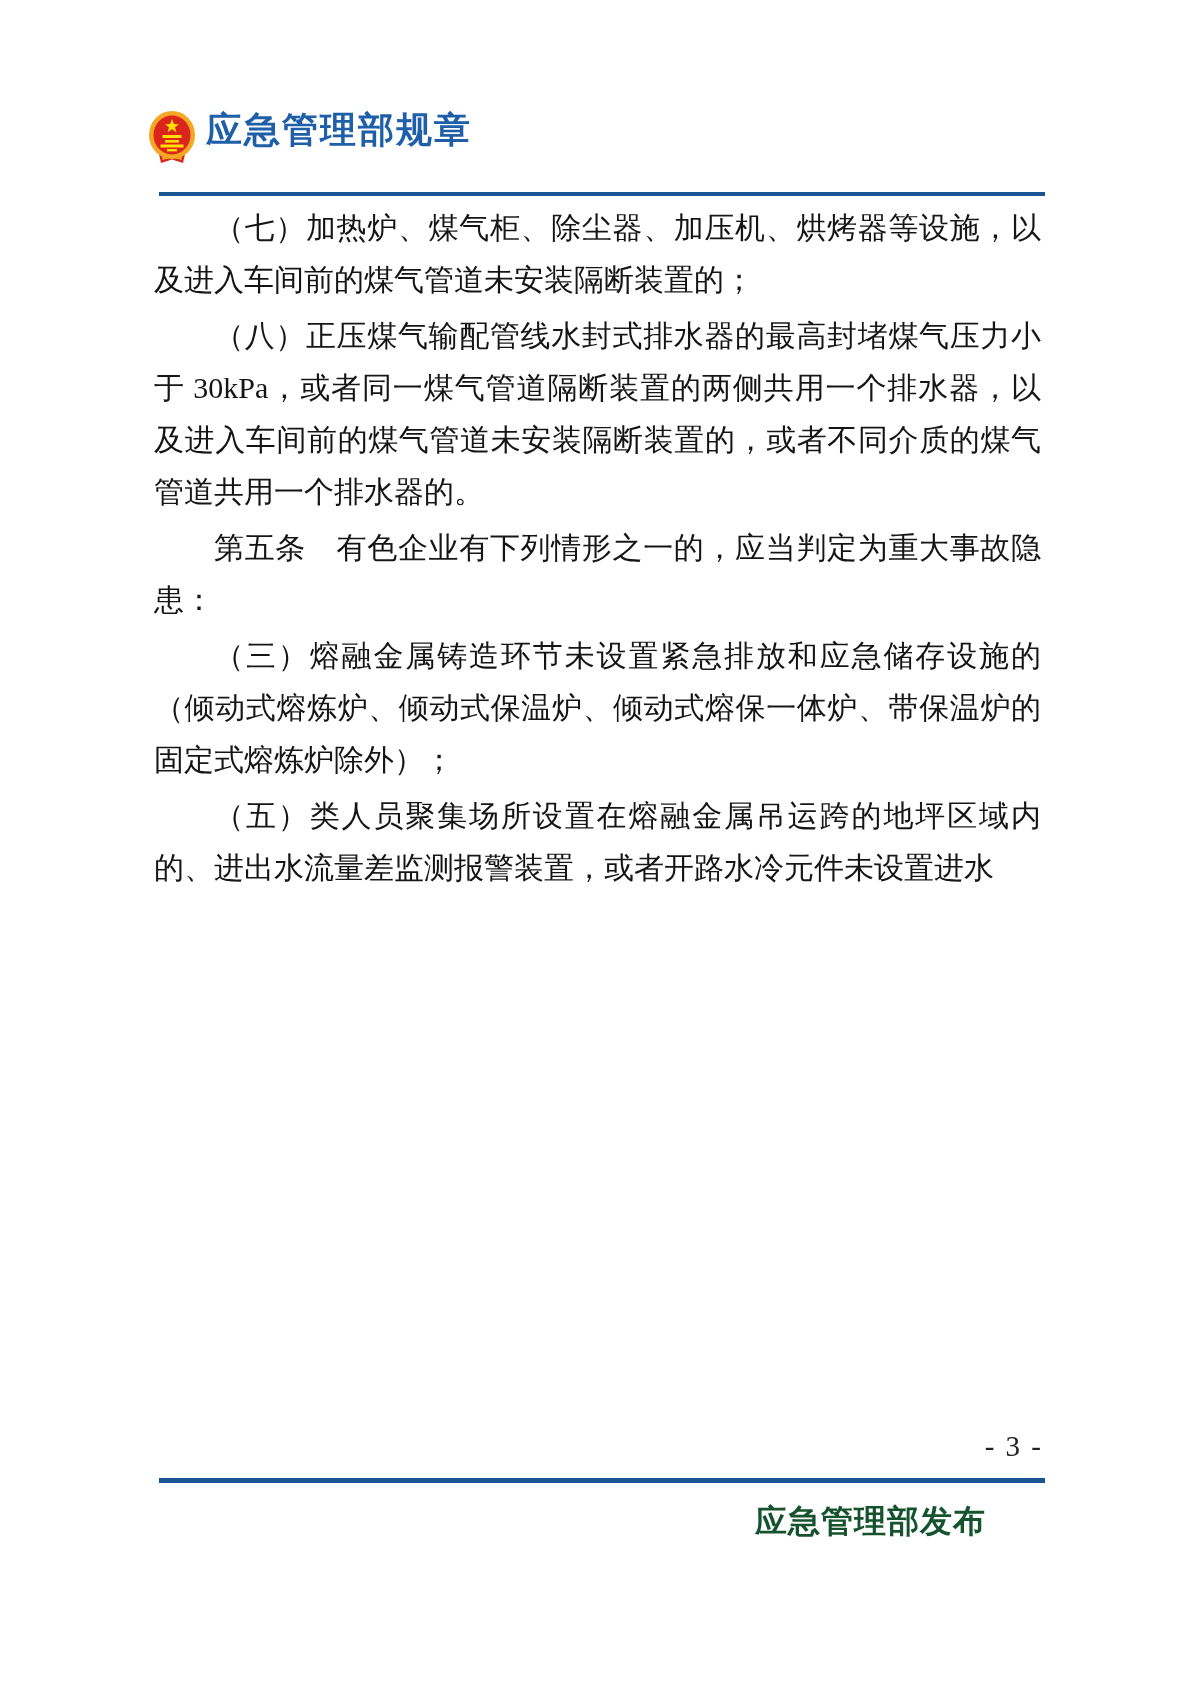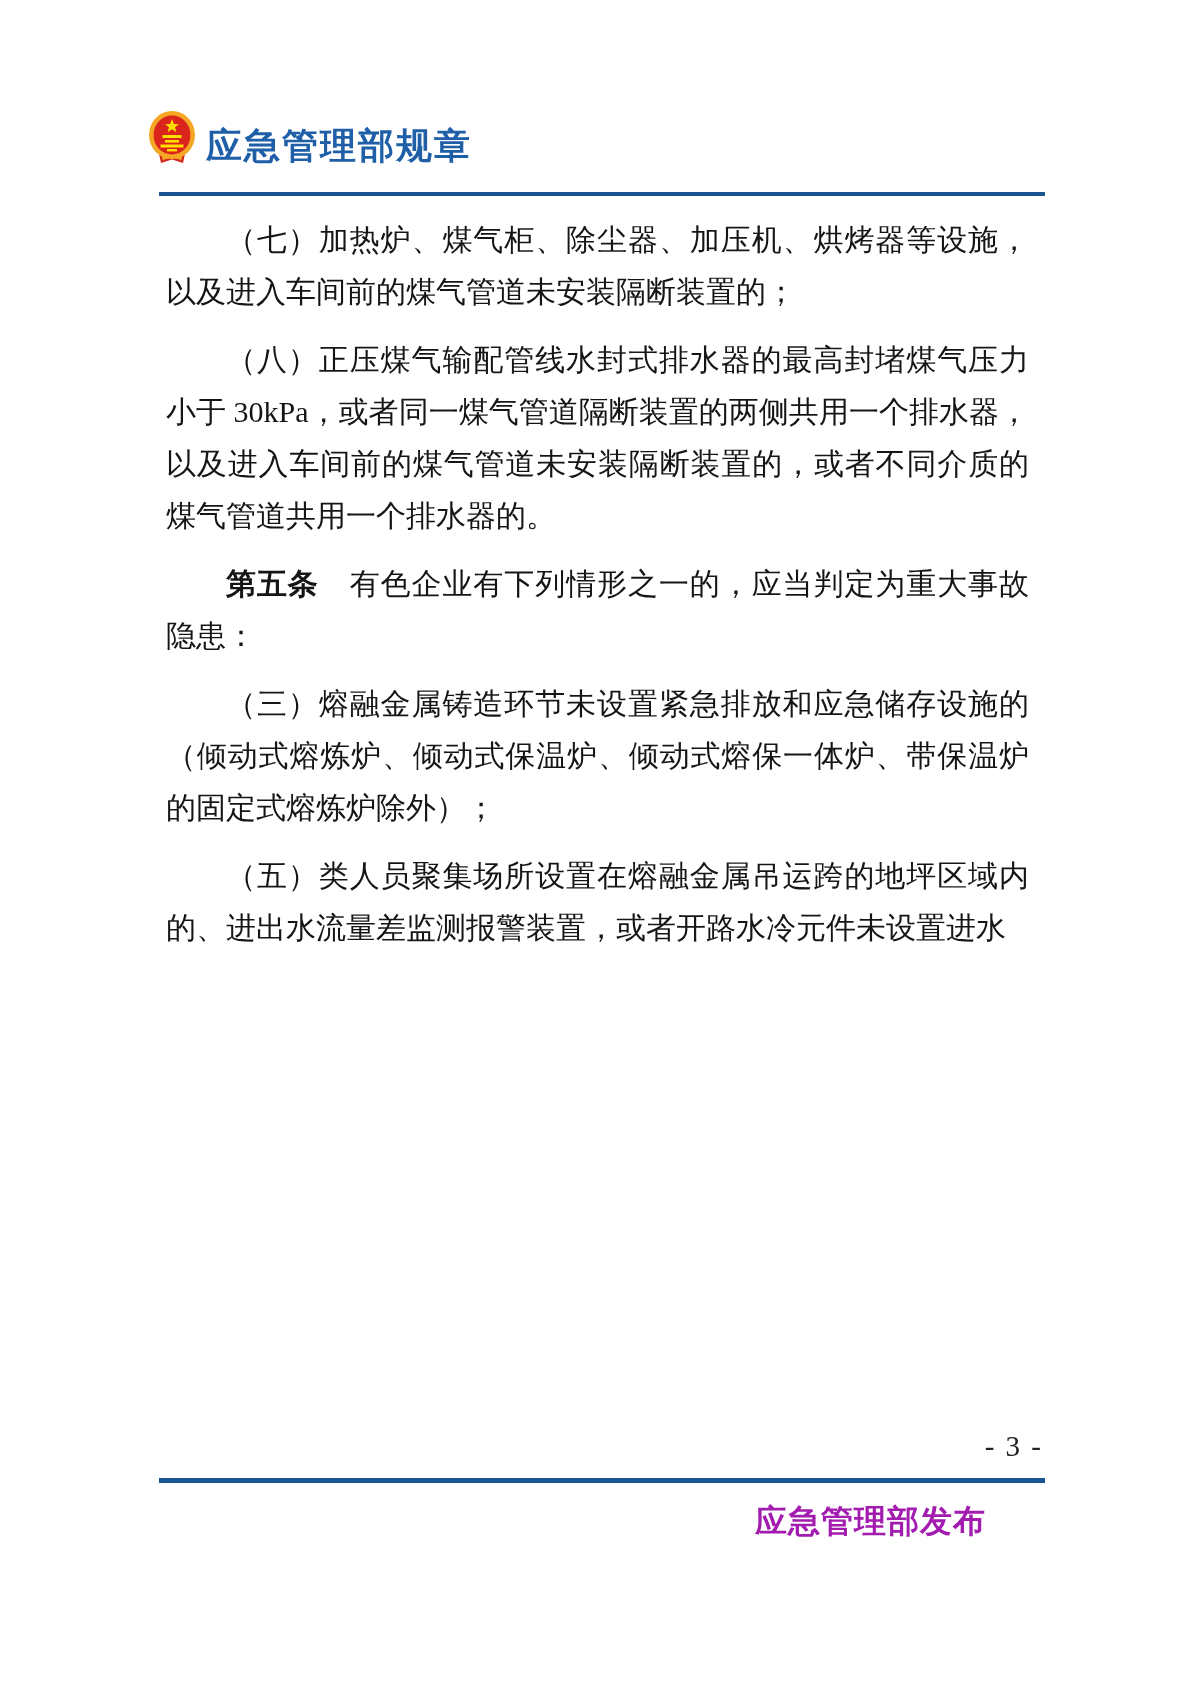--- a/index.html
+++ b/index.html
@@ -6,54 +6,54 @@
   html, body { background:#e9e9e9; }
   .page {
     width:1190px; height:1683px;
     margin:0 auto; position:relative;
     background:#ffffff;
     font-family:"Liberation Serif","DejaVu Serif",serif;
     overflow:hidden;
   }
   .header {
     position:absolute; left:148px; top:110px;
-    display:flex; align-items:flex-end; gap:10px;
+    display:flex; align-items:flex-start; gap:10px;
   }
   .emblem { width:48px; height:56px; display:block; }
   .doc-title {
     font-family:"Liberation Sans","DejaVu Sans",sans-serif;
     font-size:36px; font-weight:bold;
     color:#1E5FA8; letter-spacing:2px;
     line-height:1.1;
   }
   .rule-top {
     position:absolute; left:159px; top:192px;
     width:886px; height:4px; background:#1A5593;
   }
   .body-text {
     position:absolute; left:150px; top:198px; width:895px;
     font-size:30px; line-height:52px; color:#151515;
     text-align:justify; text-justify:inter-character;
   }
-  .body-text p { text-indent:60px; margin:16px; }
+  .body-text p { text-indent:60px; margin:4px; }
   .lead {
-    font-weight:bold;
+    font-weight:normal;
     font-family:"Liberation Sans","DejaVu Sans",sans-serif;
   }
   .page-number {
     position:absolute; top:1430px; right:147px;
     font-size:29px; color:#222; letter-spacing:2px;
   }
   .rule-bottom {
     position:absolute; left:159px; top:1478px;
     width:886px; height:5px; background:#1A5593;
   }
   .publisher {
     position:absolute; top:1500px; right:204px;
-    font-size:32px; font-weight:bold; color:#a21caf;
+    font-size:32px; font-weight:bold; color:#14532d;
     font-family:"Liberation Sans","DejaVu Sans",sans-serif;
     letter-spacing:1px;
   }
 </style>
 </head>
 <body>
 
 <div class="page">
 
   <div class="header">

